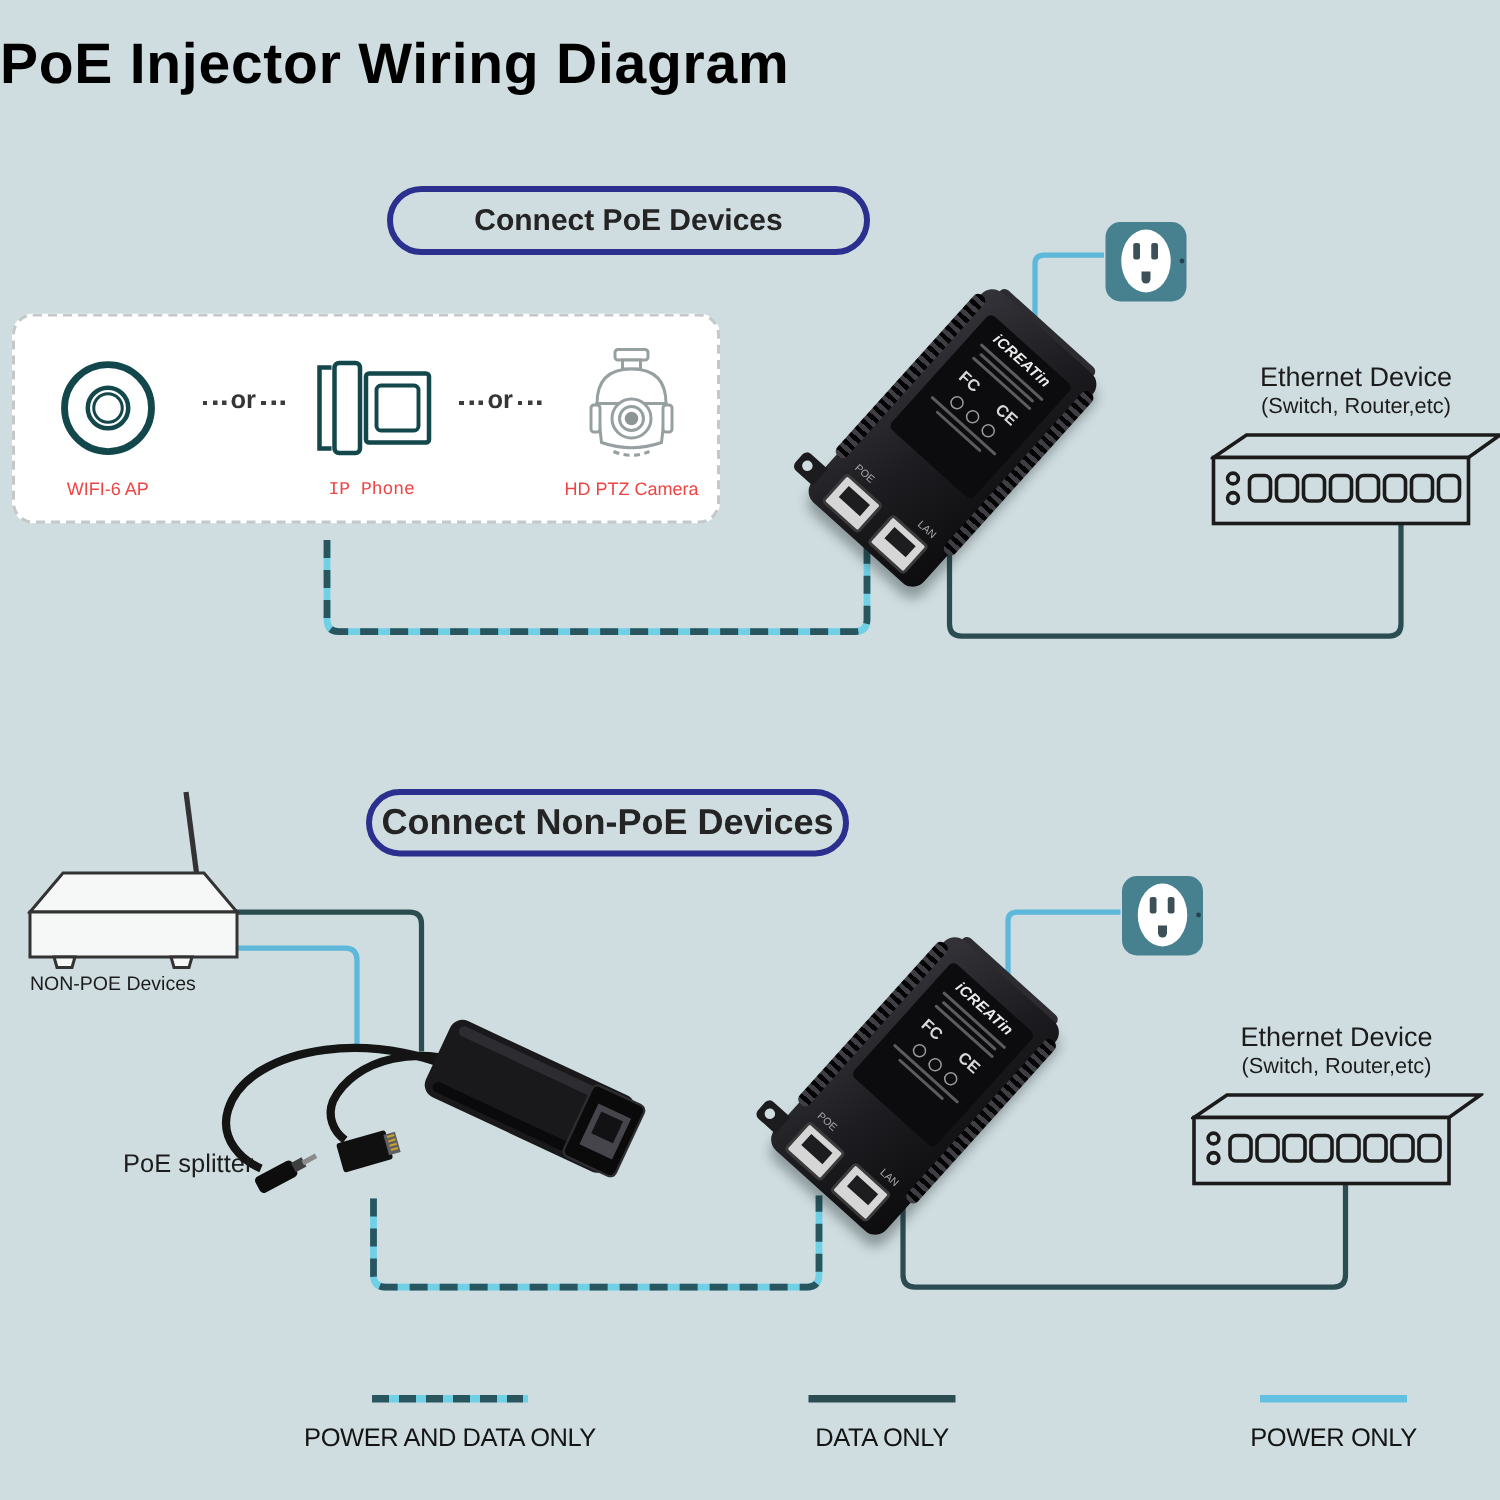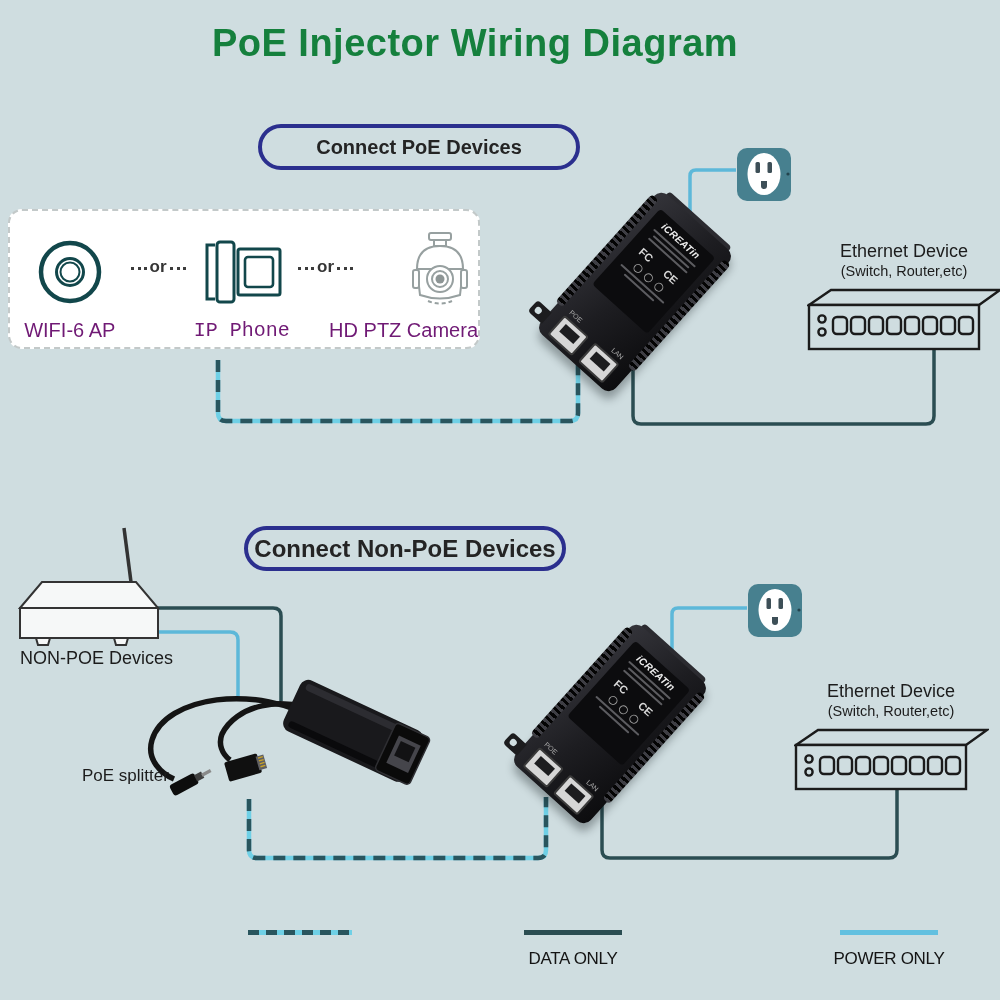--- a/index.html
+++ b/index.html
@@ -1,21 +1,21 @@
 <!DOCTYPE html>
 <html><head>
 <meta charset="utf-8">
 <style>
   html,body{margin:0;padding:0;}
   body{font-family:"Liberation Sans",sans-serif;background:#cfdde0;}
   .canvas{position:relative;width:1000px;height:1000px;background:#cfdde0;overflow:hidden;}
 
   
-  .title{position:absolute;left:0;top:22px;width:950px;text-align:center;
-         font-size:38px;font-weight:bold;color:#15803d;letter-spacing:0.5px;margin:0;}
+  .title{position:absolute;left:0;top:22px;width:950px;
+         font-size:38px;font-weight:bold;color:#000000;letter-spacing:0.5px;margin:0;}
   .pill{position:absolute;border:4px solid #2b2f8e;border-radius:28px;
         display:flex;align-items:center;justify-content:center;background:transparent;box-sizing:border-box;}
   .pill span{font-weight:bold;color:#242424;}
   .pill1{left:258px;top:124px;width:322px;height:46px;}
   .pill1 span{font-size:20px;}
   .pill2{left:244px;top:526px;width:322px;height:45px;}
   .pill2 span{font-size:24px;text-align:center;}
 
   
   svg.wires{position:absolute;left:0;top:0;z-index:1;}
@@ -25,21 +25,21 @@
   .w-pd-dash{stroke:#29555e;stroke-width:4.5;fill:none;stroke-dasharray:12 8;}
 
   
   .box-title{position:absolute;left:8px;top:188px;width:472px;text-align:center;
              font-size:17px;color:#1f1f1f;z-index:2;}
   .poe-box{position:absolute;left:8px;top:209px;width:472px;height:140px;background:#ffffff;
            border:2px dashed #c3c9c9;border-radius:14px;box-sizing:border-box;
            display:flex;align-items:flex-start;padding:18px 0 0 2px;z-index:2;}
   .dev{display:flex;flex-direction:column;align-items:center;}
   .icon-area{height:86px;display:flex;align-items:center;justify-content:center;}
-  .dev-label{font-size:20px;color:#701a75;margin-top:4px;white-space:nowrap;}
+  .dev-label{font-size:12px;color:#ef4444;margin-top:4px;white-space:nowrap;}
   .or{font-size:17px;font-weight:bold;color:#353535;margin-top:28px;white-space:nowrap;}
   .or::before,.or::after{content:'';display:inline-block;width:16px;
        border-bottom:3px dotted #3c3c3c;margin:0 3px 2px;}
   .ic-stroke{stroke:#12474b;fill:none;}
   .cam-stroke{stroke:#97a0a0;fill:#ffffff;}
 
   
   .outlet{position:absolute;z-index:2;}
 
   
@@ -73,33 +73,33 @@
   
   .eth{position:absolute;width:196px;text-align:center;z-index:2;}
   .eth-title{font-size:18px;color:#1c1c1c;}
   .eth-sub{font-size:14.5px;color:#1c1c1c;margin-top:1px;}
   .eth svg{margin-top:8px;}
   .eth-line{stroke:#1b1b1b;stroke-width:2.4;fill:#cfdde0;}
   .eth-port{stroke:#1b1b1b;stroke-width:2.4;fill:none;}
 
   
   .router{position:absolute;left:12px;top:518px;z-index:2;}
-  .router-label{position:absolute;left:20px;top:648px;font-size:18px;color:#1c1c1c;z-index:2;}
+  .router-label{position:absolute;left:20px;top:648px;font-size:13px;color:#1c1c1c;z-index:2;}
   .splitter{position:absolute;left:70px;top:662px;z-index:2;}
   .splitter-label{position:absolute;left:82px;top:766px;font-size:17px;color:#1c1c1c;z-index:2;}
 
   
   .legend-item{position:absolute;text-align:center;z-index:2;}
   .swatch{height:5px;margin:0 auto 14px;}
   .swatch-dashed{width:104px;background:repeating-linear-gradient(90deg,#29555e 0 11px,#6fd0e6 11px 18px);}
   .swatch-data{width:98px;background:#2b4d52;}
   .swatch-power{width:98px;background:#63c0e0;}
   .legend-label{font-size:17px;color:#141414;letter-spacing:-0.3px;white-space:nowrap;}
   .legend-1{left:150px;top:930px;width:300px;}
-  .legend-2{left:453px;top:930px;width:240px;}
+  .legend-2{left:468px;top:930px;width:240px;}
   .legend-3{left:769px;top:930px;width:240px;}
 </style>
 </head>
 <body>
 
 <div class="canvas">
 
   <svg class="wires" width="1000" height="1000" viewBox="0 0 1000 1000">
 
     <path class="w-power" d="M690,216 L690,176 Q690,170 696,170 L736,170"></path>
@@ -149,21 +149,21 @@
         <svg width="84" height="64" viewBox="0 0 84 64">
           <path class="ic-stroke" d="M15,5 H7 V59 H15" stroke-width="3"></path>
           <rect class="ic-stroke" x="17" y="2" width="17" height="60" rx="3" stroke-width="3" fill="#ffffff"></rect>
           <rect class="ic-stroke" x="38" y="9" width="42" height="46" rx="2" stroke-width="3"></rect>
           <rect class="ic-stroke" x="45" y="17" width="28" height="30" rx="3" stroke-width="2.6"></rect>
         </svg>
       </div>
       <div class="dev-label">IP Phone</div>
     </div>
     <div class="or">or</div>
-    <div class="dev" style="width:122px;align-items:flex-end;">
+    <div class="dev" style="width:122px;">
       <div class="icon-area">
         <svg width="76" height="82" viewBox="0 0 76 82">
           <rect class="cam-stroke" x="27" y="2" width="22" height="7" rx="2" stroke-width="2"></rect>
           <rect class="cam-stroke" x="32" y="9" width="12" height="6" stroke-width="2"></rect>
           <path class="cam-stroke" d="M15,38 Q15,15 38,15 Q61,15 61,38 Z" stroke-width="2"></path>
           <path class="cam-stroke" d="M15,38 L18,64 Q38,71 58,64 L61,38 Z" stroke-width="2"></path>
           <rect class="cam-stroke" x="11" y="39" width="6" height="18" rx="2" stroke-width="2"></rect>
           <rect class="cam-stroke" x="59" y="39" width="6" height="18" rx="2" stroke-width="2"></rect>
           <circle class="cam-stroke" cx="38" cy="48" r="13" stroke-width="2"></circle>
           <circle class="cam-stroke" cx="38" cy="48" r="8" stroke-width="2"></circle>
@@ -330,20 +330,21 @@
       <rect class="eth-port" x="80" y="30" width="14" height="17" rx="4"></rect>
       <rect class="eth-port" x="98" y="30" width="14" height="17" rx="4"></rect>
       <rect class="eth-port" x="116" y="30" width="14" height="17" rx="4"></rect>
       <rect class="eth-port" x="134" y="30" width="14" height="17" rx="4"></rect>
       <rect class="eth-port" x="152" y="30" width="14" height="17" rx="4"></rect>
     </svg>
   </div>
 
   <div class="legend-item legend-1">
     <div class="swatch swatch-dashed"></div>
+    <div class="legend-label">POWER AND DATA ONLY</div>
   </div>
   <div class="legend-item legend-2">
     <div class="swatch swatch-data"></div>
     <div class="legend-label">DATA ONLY</div>
   </div>
   <div class="legend-item legend-3">
     <div class="swatch swatch-power"></div>
     <div class="legend-label">POWER ONLY</div>
   </div>
 

